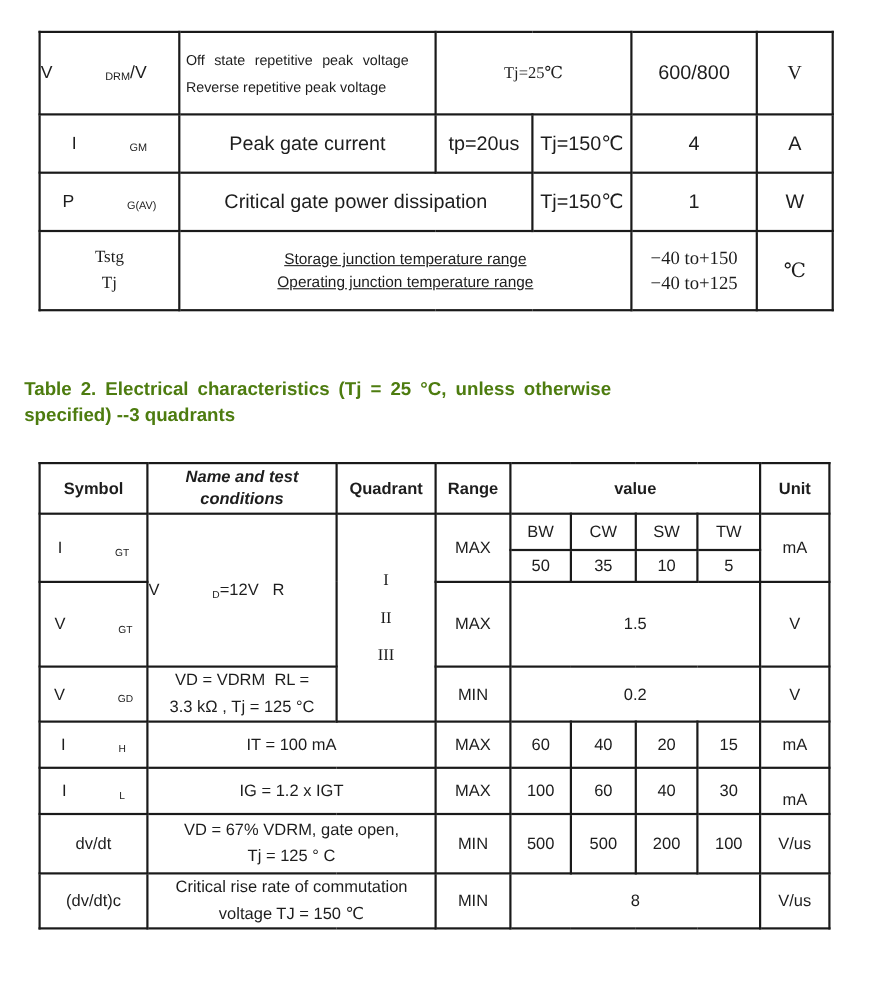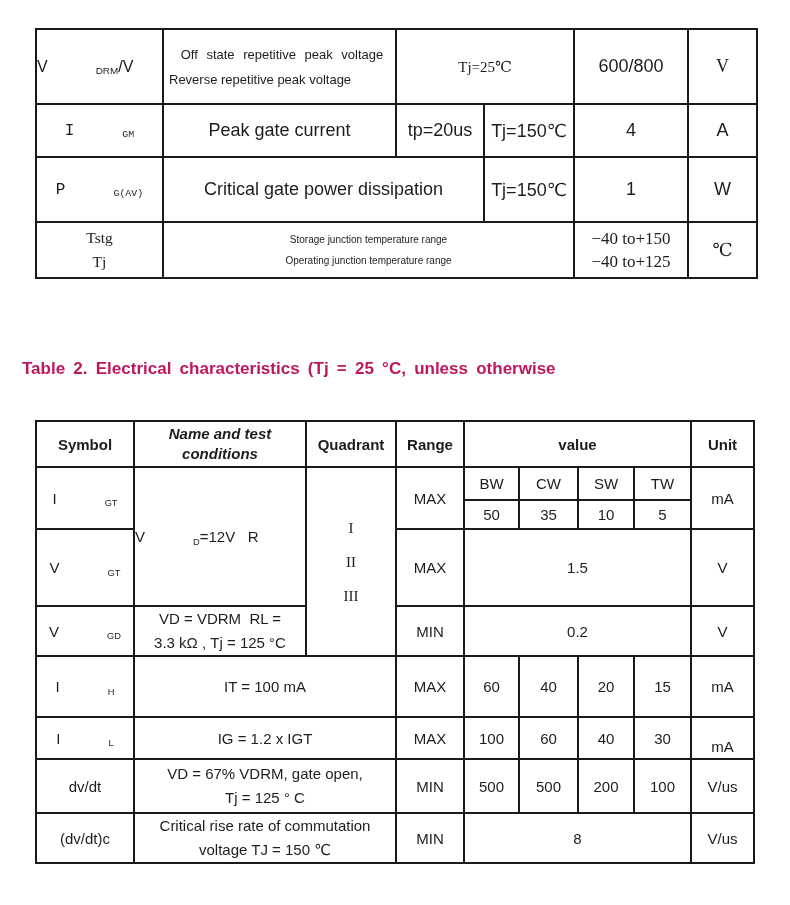--- a/index.html
+++ b/index.html
@@ -12,31 +12,31 @@
           padding:0; font-weight:normal; overflow:hidden; }
 
   sub { font-size:62%; vertical-align:baseline; position:relative; top:0.3em;padding-left:48px; }
 
   .serif { font-family:"Liberation Serif","DejaVu Serif",serif; }
 
   
   .t1 { left:35px; top:28px; width:721px; }
   .t1 td { font-size:18px; }
   .t1 .sym { font-size:16px; }
-  .t1 .sym-serif { font-size:16px; font-family:Liberation Mono, monospace; }
+  .t1 .sym-serif { font-size:16px; font-family:Liberation Sans, sans-serif; }
   .t1 .desc-r1 { text-align:left; padding-left:5px; font-size:13px; line-height:25px; }
-  .t1 .desc-r1 div:first-child { word-spacing:5px;text-align:center; }
+  .t1 .desc-r1 div:first-child { word-spacing:5px; }
   .t1 .cond-serif { font-family:"Liberation Serif","DejaVu Serif",serif; font-size:15px; }
   .t1 .val-lines { font-family:"Liberation Serif","DejaVu Serif",serif; font-size:17px; line-height:23px; }
   .t1 .sym-lines { font-family:"Liberation Serif","DejaVu Serif",serif; font-size:15.5px; line-height:24px; }
-  .t1 .desc4 { font-size:10px; line-height:21px; }
+  .t1 .desc4 { font-size:14px; line-height:21px;text-decoration:underline; }
 
   
-  .tbl2-title { position:absolute; left:22px; top:357px; width:655px;
-                font-weight:bold; font-size:17px; line-height:24px; color:#be185d; }
+  .tbl2-title { position:absolute; left:22px; top:342px; width:655px;
+                font-weight:bold; font-size:17px; line-height:24px; color:#4d7c0f; }
   .tbl2-title .l1 { word-spacing:3.5px; }
 
   
   .t2 { left:35px; top:420px; width:718px; }
   .t2 th { font-size:15px; font-weight:bold; }
   .t2 td { font-size:15px; }
   .t2 .hdr-name div { width:122px; margin:0 auto; line-height:20px;font-style:italic; }
   .t2 .quad { font-family:"Liberation Serif","DejaVu Serif",serif; font-size:15px; line-height:34px; }
   .t2 .cond2 { line-height:24px; }
   .t2 .unit-low { vertical-align:bottom; padding-bottom:3px; }
@@ -67,47 +67,48 @@
       <td class="serif">V</td>
     </tr>
     <tr style="height:53px">
       <td class="sym-serif"><span>I</span><sub>GM</sub></td>
       <td>Peak gate current</td>
       <td>tp=20us</td>
       <td>Tj=150℃</td>
       <td>4</td>
       <td>A</td>
     </tr>
-    <tr style="height:65px">
+    <tr style="height:53px">
       <td class="sym-serif"><span>P</span><sub>G(AV)</sub></td>
       <td colspan="2">Critical gate power dissipation</td>
       <td>Tj=150℃</td>
       <td>1</td>
       <td>W</td>
     </tr>
-    <tr style="height:56px">
+    <tr style="height:72px">
       <td class="sym-lines">
             <div>Tstg</div>
             <div>Tj</div>
           </td>
       <td colspan="3" class="desc4">
             <div>Storage junction temperature range</div>
             <div>Operating junction temperature range</div>
           </td>
       <td class="val-lines">
             <div>−40 to+150</div>
             <div>−40 to+125</div>
           </td>
       <td class="serif">℃</td>
     </tr>
   </tbody>
     </table>
 
   <div class="tbl2-title">
     <div class="l1">Table 2. Electrical characteristics (Tj = 25 °C, unless otherwise</div>
+    <div class="l2">specified) --3 quadrants</div>
   </div>
 
   <table class="t2">
     <colgroup>
       <col style="width:98px">
         <col style="width:172px">
         <col style="width:90px">
         <col style="width:68px">
       <col style="width:55px">
         <col style="width:59px">
@@ -156,21 +157,21 @@
     <tr style="height:48px">
       <td><span>V</span><sub>GD</sub></td>
       <td class="cond2">
             <div>VD = VDRM&nbsp; RL =</div>
             <div>3.3 kΩ , Tj = 125 °C</div>
           </td>
       <td>MIN</td>
       <td colspan="4">0.2</td>
       <td>V</td>
     </tr>
-    <tr style="height:61px">
+    <tr style="height:42px">
       <td><span>I</span><sub>H</sub></td>
       <td colspan="2">IT = 100 mA</td>
       <td>MAX</td>
       <td>60</td>
       <td>40</td>
       <td>20</td>
       <td>15</td>
       <td>mA</td>
     </tr>
     <tr style="height:42px">

